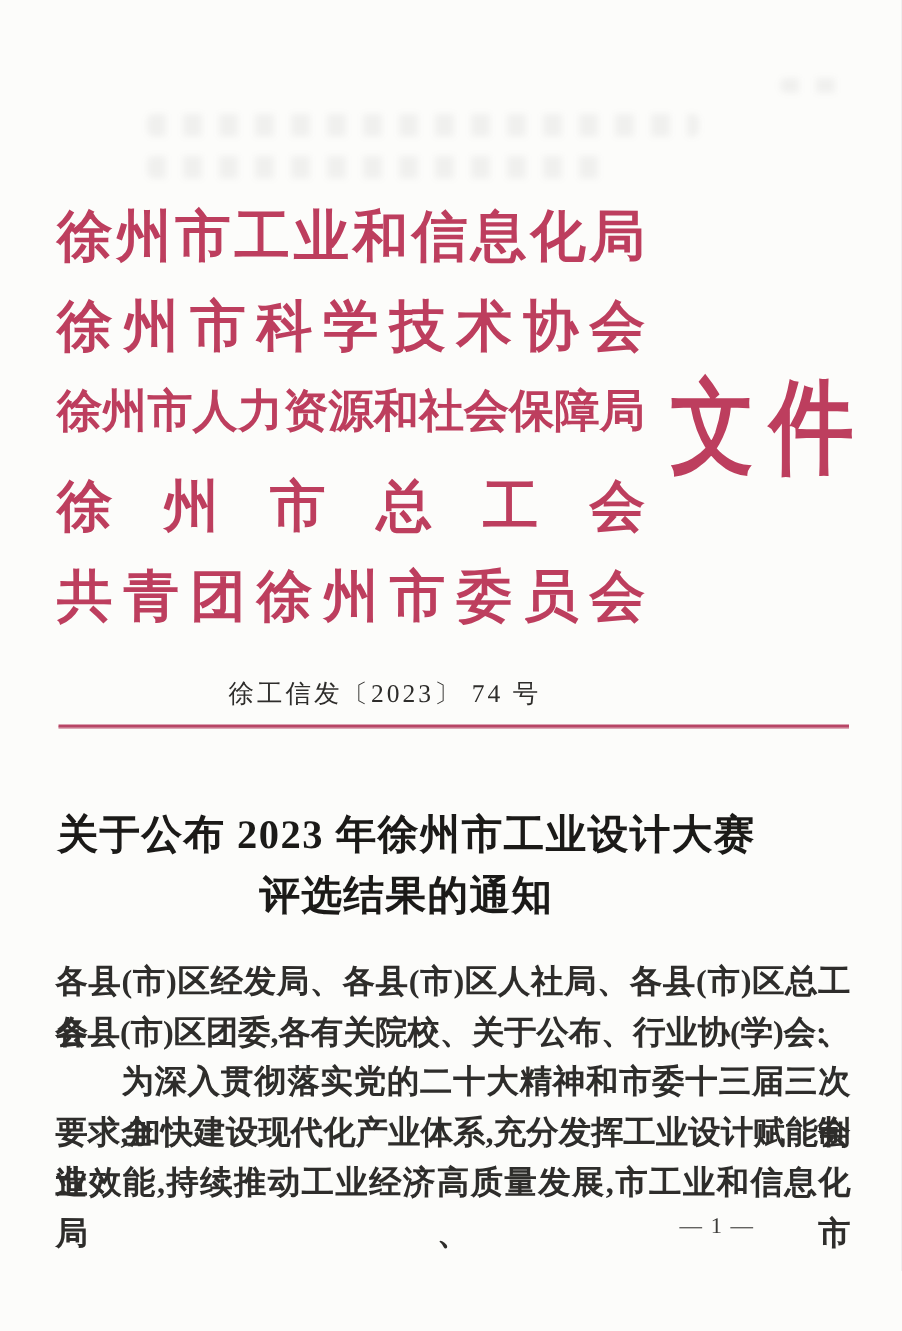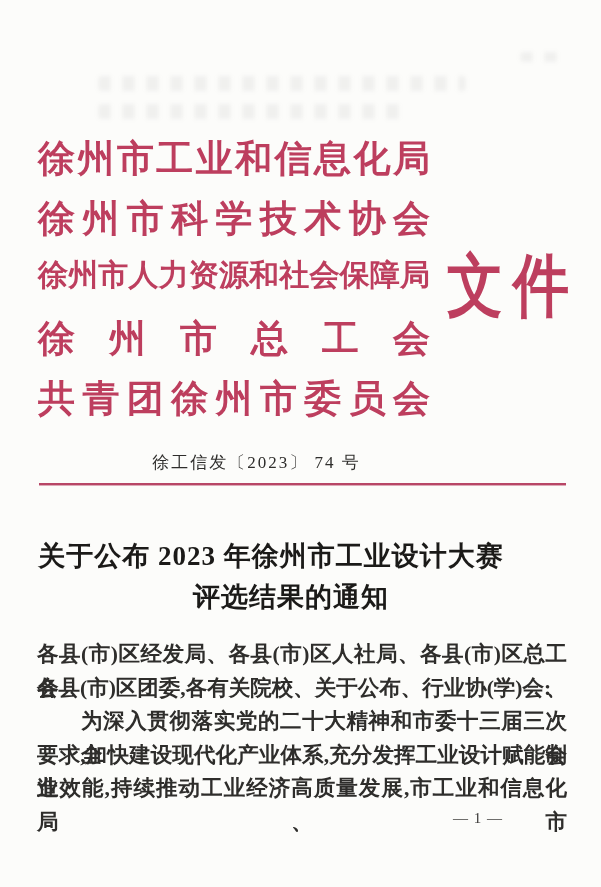--- a/index.html
+++ b/index.html
@@ -44,21 +44,21 @@
   .redline{
     position:absolute;left:39px;top:483px;width:527px;height:2px;
     background:#b84666;
     box-shadow:0 1px 0 rgba(184,70,102,.45);
   }
   .title{
     position:absolute;left:0;width:542px;text-align:center;
     font-size:27px;font-weight:bold;color:#1b1a18;letter-spacing:1px;line-height:1;
   }
   .t1{top:543px;}
-  .t2{top:584px;margin-left:20px;}
+  .t2{top:584px;}
   .docbody{
     position:absolute;left:37px;top:638px;width:530px;
     font-size:21.5px;color:#2e2d2b;font-weight:bold;
   }
   .bl{height:33.5px;line-height:33.5px;white-space:nowrap;}
   .bl.just{text-align:justify;text-align-last:justify;text-justify:inter-character;white-space:normal;}
   .bl.indent{padding-left:44px;}
   .pagenum{
     position:absolute;left:428px;top:810px;width:100px;
     text-align:center;font-size:15px;color:#3c3b39;letter-spacing:1px;

